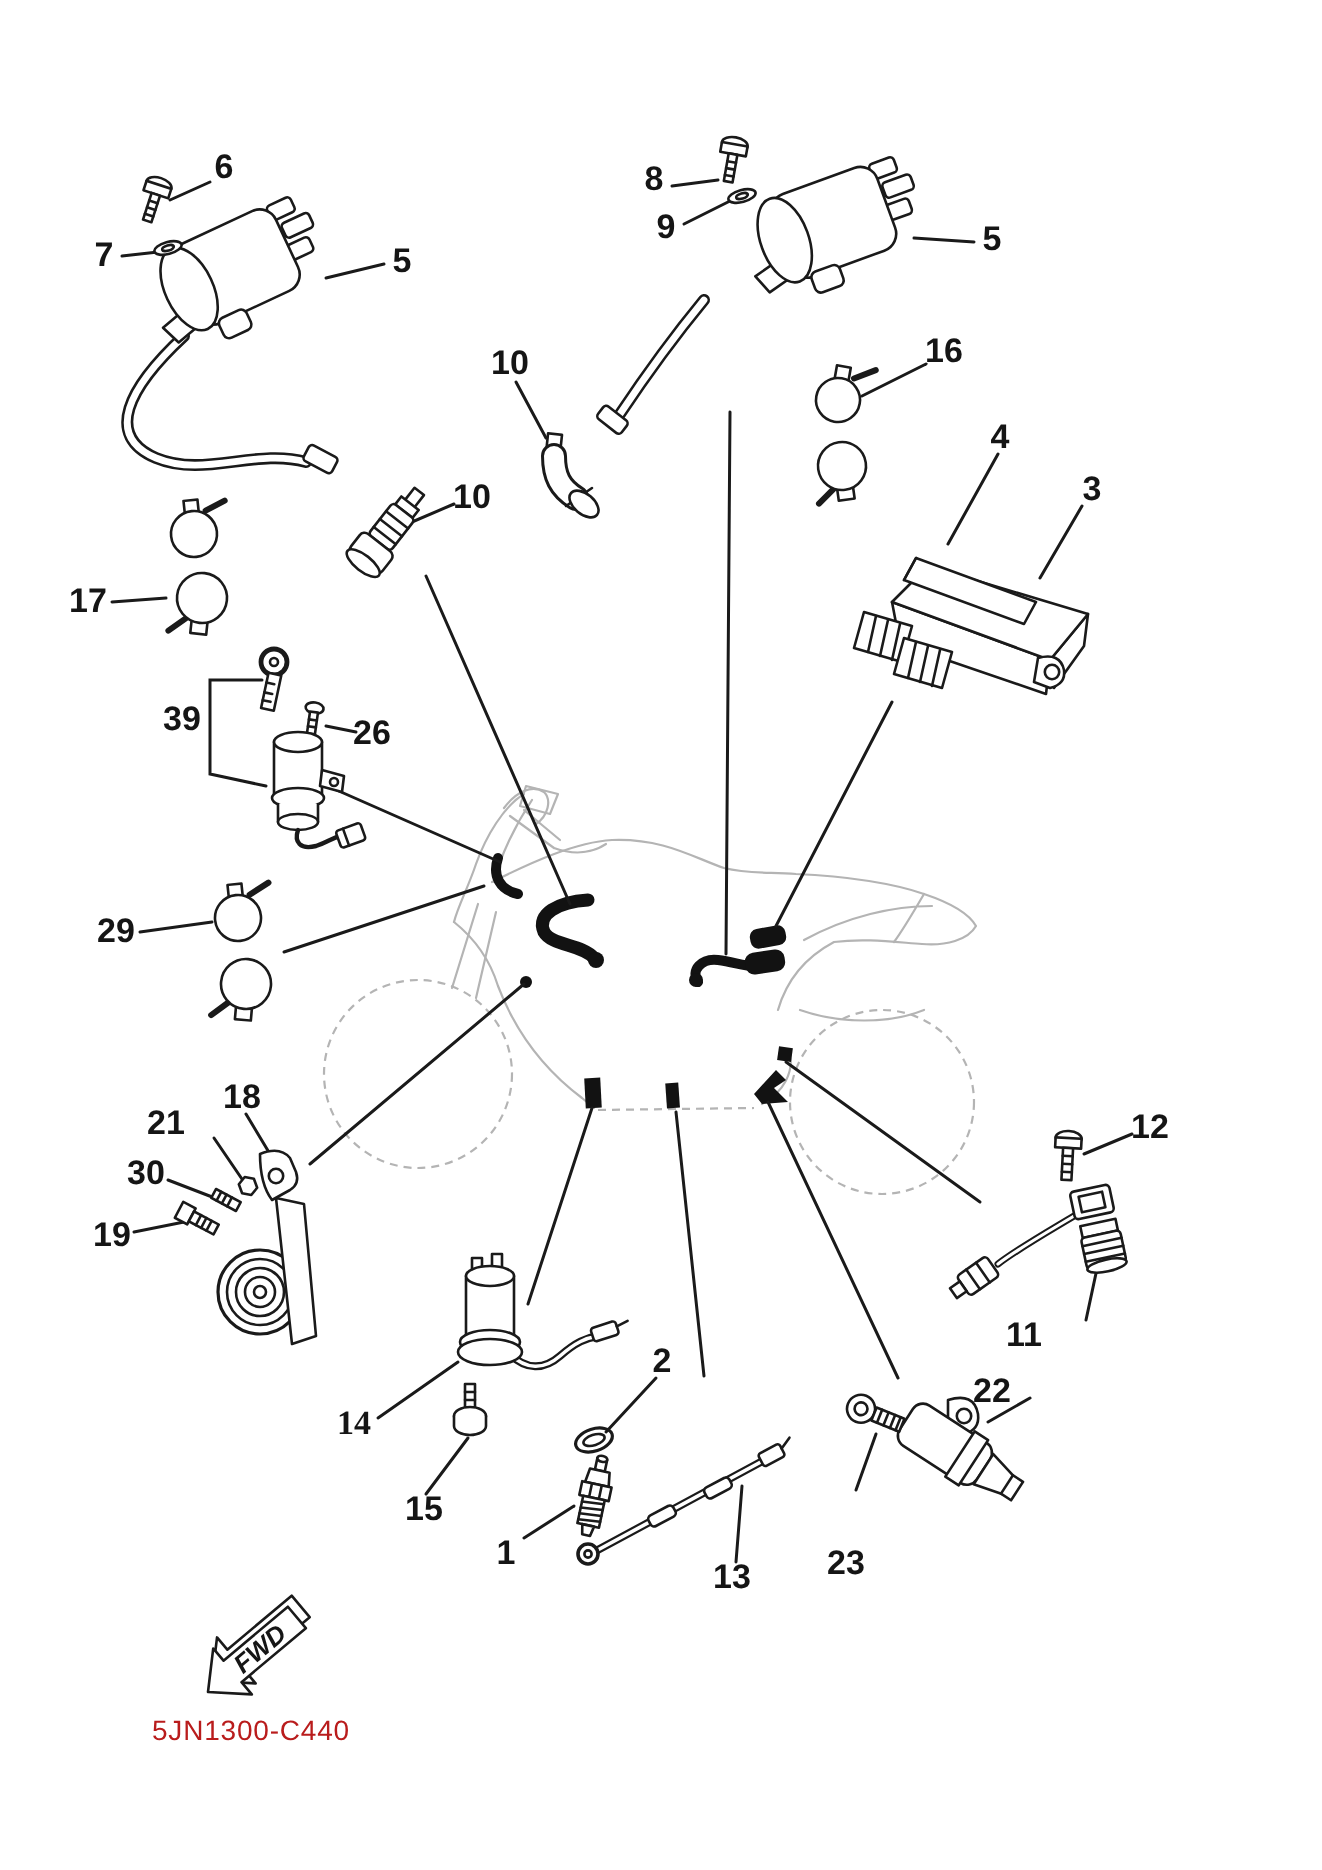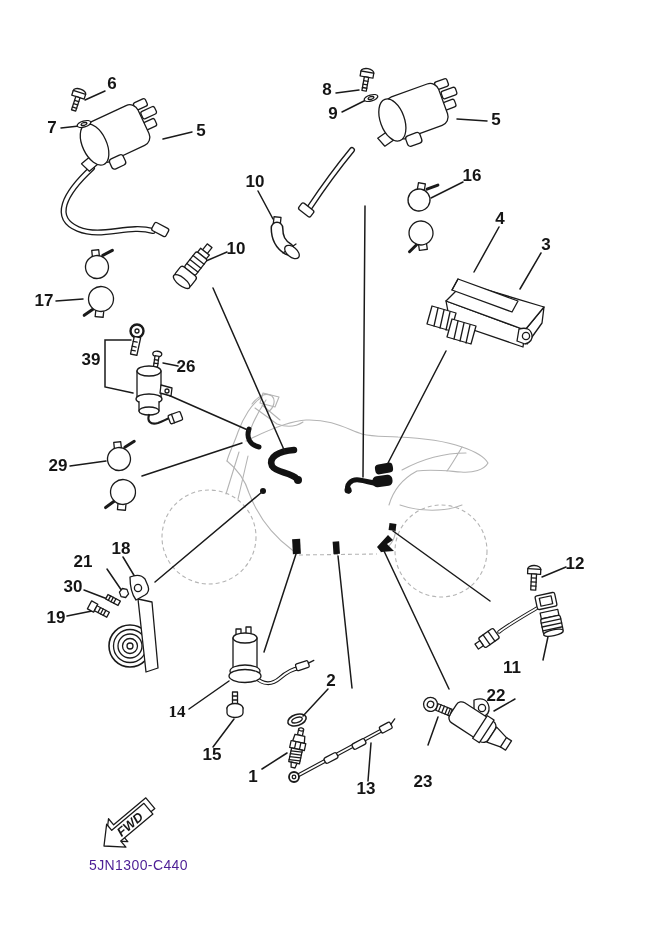--- a/index.html
+++ b/index.html
@@ -2,22 +2,22 @@
 <html><head>
 <meta charset="utf-8">
 <style>
   html,body{margin:0;padding:0;background:#fff;}
   #stage{position:relative;width:661px;height:935px;background:#fff;overflow:hidden;
          font-family:"Liberation Sans",sans-serif;}
   #art{position:absolute;left:0;top:0;}
   .callout{position:absolute;transform:translate(-50%,-50%);
            font:bold 17px "Liberation Sans",sans-serif;color:#151515;
            letter-spacing:0;white-space:nowrap;}
-  #part-code{position:absolute;left:89px;top:857px;
-             font:14px "Liberation Sans",sans-serif;color:#4c1d95;letter-spacing:.4px;}
+  #part-code{position:absolute;left:76px;top:857px;
+             font:14px "Liberation Sans",sans-serif;color:#b91c1c;letter-spacing:.4px;}
   
   .ln  {fill:none;stroke:#1a1a1a;stroke-width:1.3;stroke-linecap:round;stroke-linejoin:round;}
   .lnf {fill:#fff;stroke:#1a1a1a;stroke-width:1.3;stroke-linecap:round;stroke-linejoin:round;}
   .ld  {fill:none;stroke:#1a1a1a;stroke-width:1.5;stroke-linecap:round;}
   .blk {fill:#121212;stroke:none;}
   .wire5{fill:none;stroke:#121212;stroke-width:5;stroke-linecap:round;}
   .wire6{fill:none;stroke:#121212;stroke-width:6.5;stroke-linecap:round;}
   .tubeo{fill:none;stroke:#1a1a1a;stroke-width:6;stroke-linecap:round;}
   .tubei{fill:none;stroke:#fff;stroke-width:3.4;stroke-linecap:round;}
   .tubeo2{fill:none;stroke:#1a1a1a;stroke-width:4;stroke-linecap:round;}

